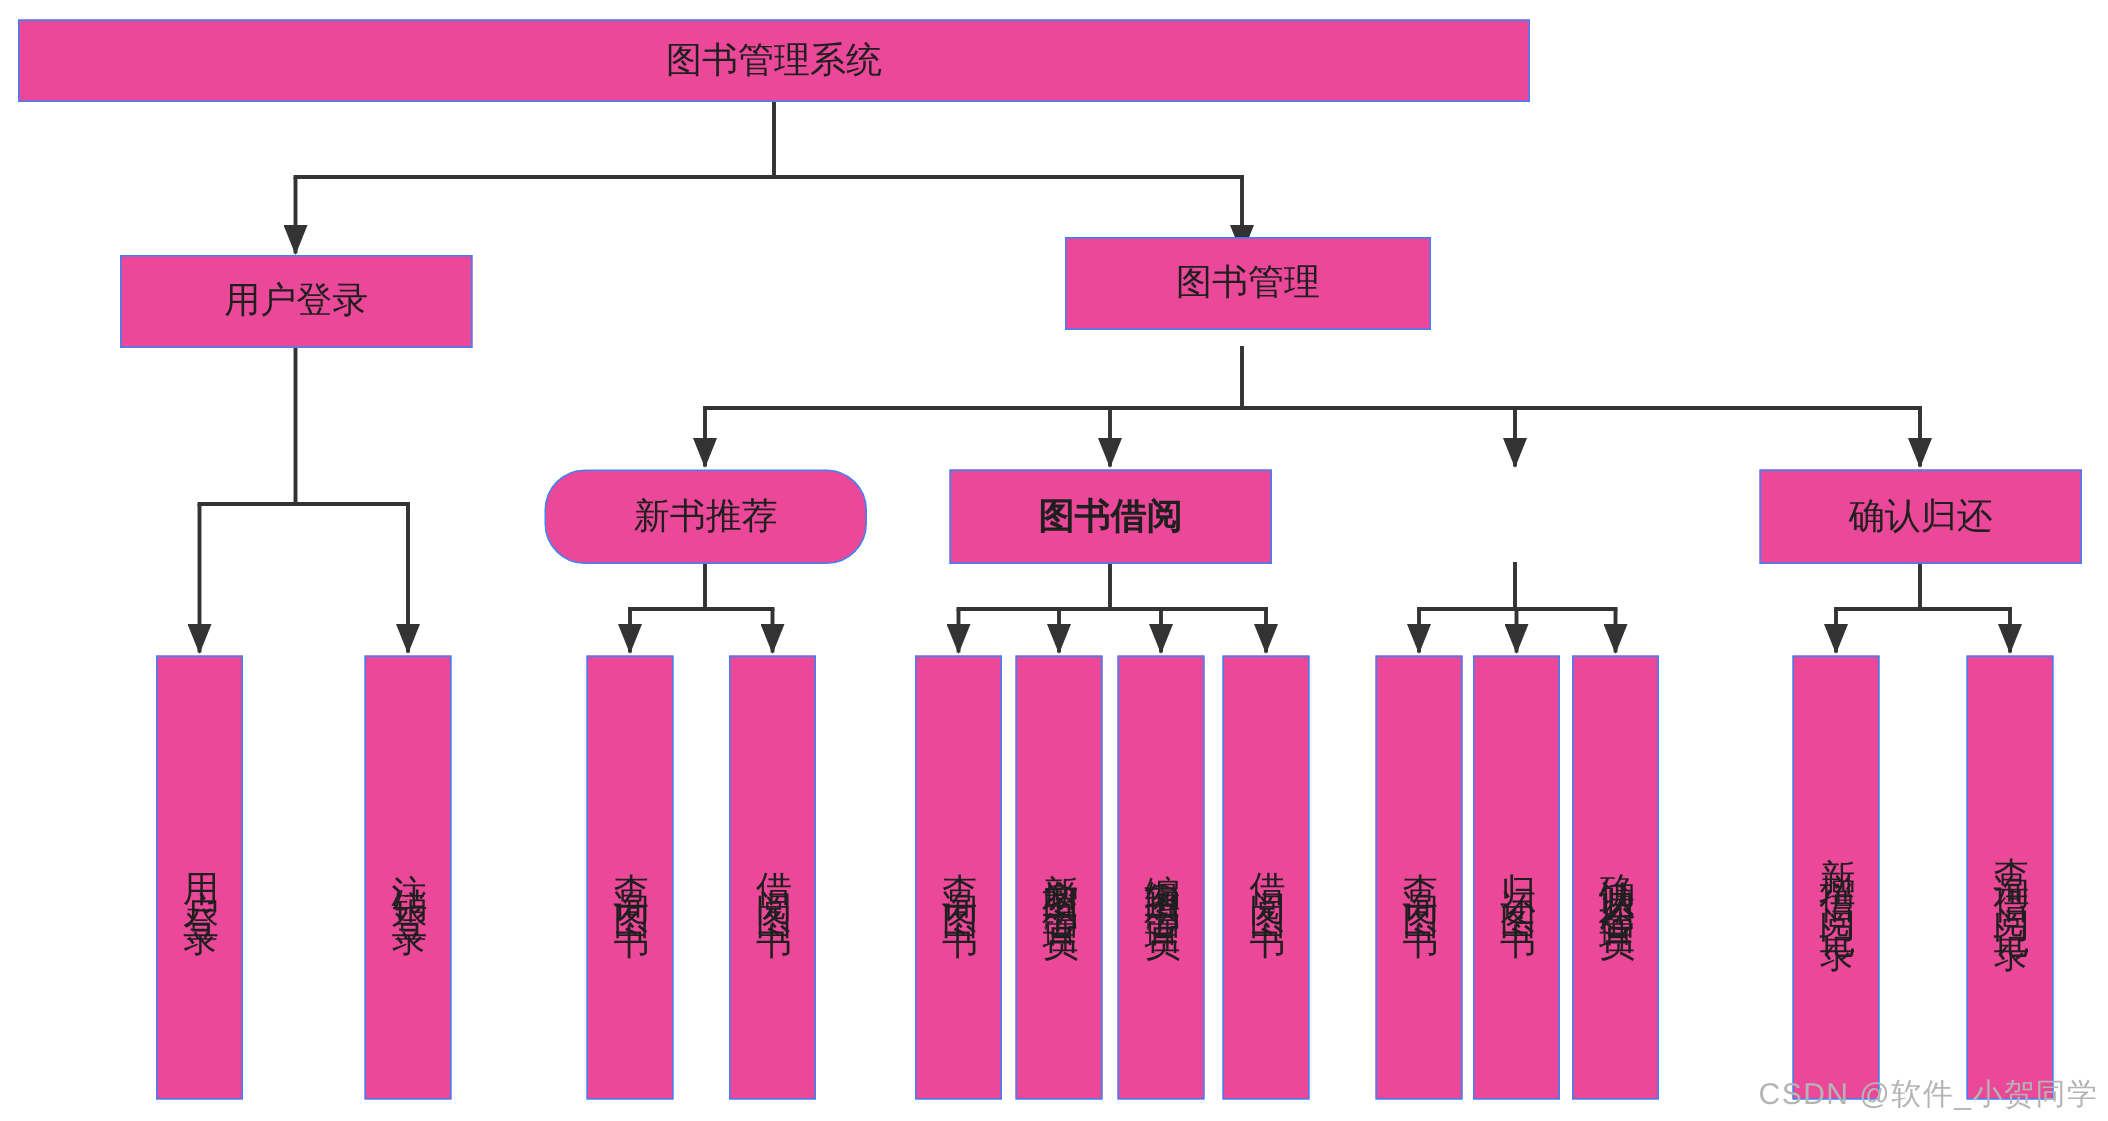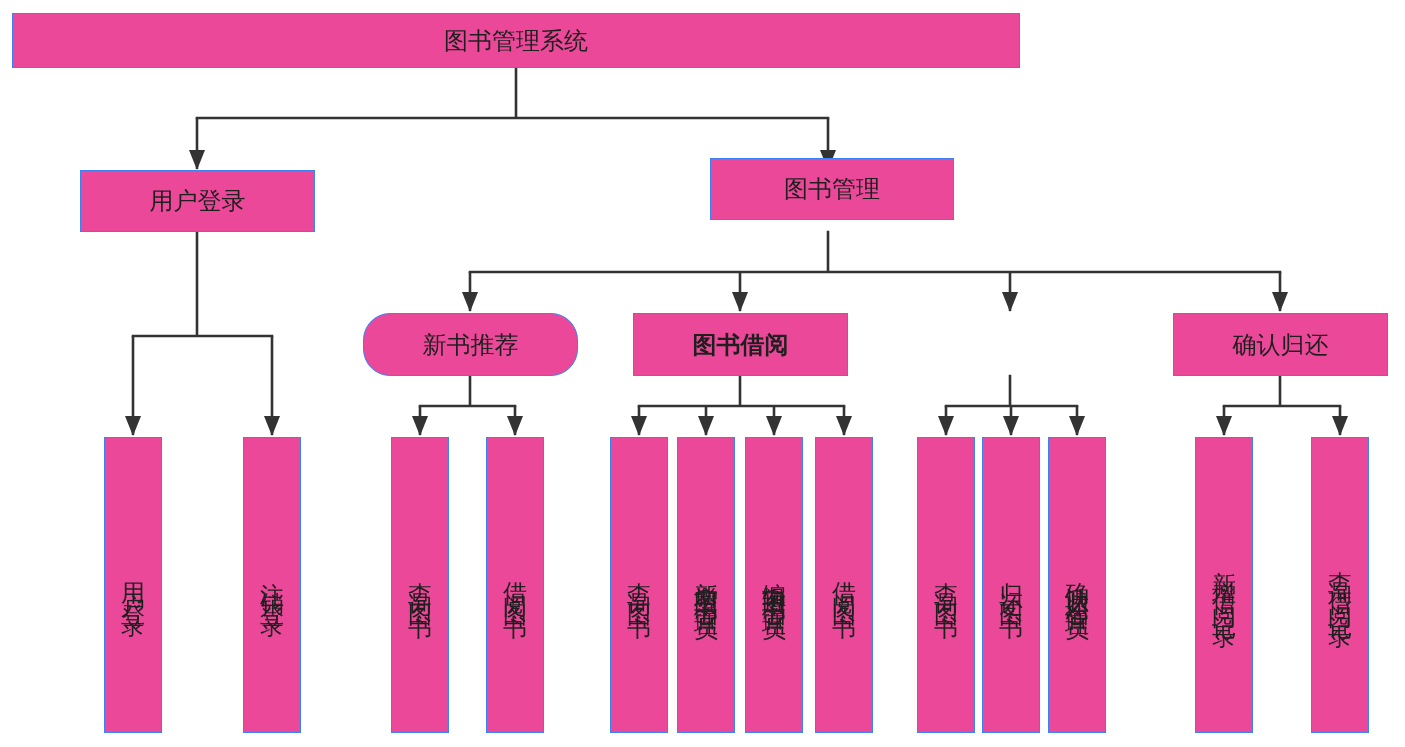--- a/index.html
+++ b/index.html
@@ -142,14 +142,15 @@
   <div class="box vbox sp-s leaf p-bbe">编辑图书（管理员）</div>
   <div class="box vbox leaf p-bbb">借阅图书</div>
 
   <div class="box vbox leaf p-cbq">查询图书</div>
   <div class="box vbox leaf p-cbr">归还图书</div>
   <div class="box vbox sp-s leaf p-cbc">确认归还（管理员）</div>
 
   <div class="box vbox leaf p-bra">新增借阅记录</div>
   <div class="box vbox leaf p-brq">查询借阅记录</div>
 
+  <div class="watermark">CSDN @软件_小贺同学</div>
 
 </div>
 
 </body></html>

